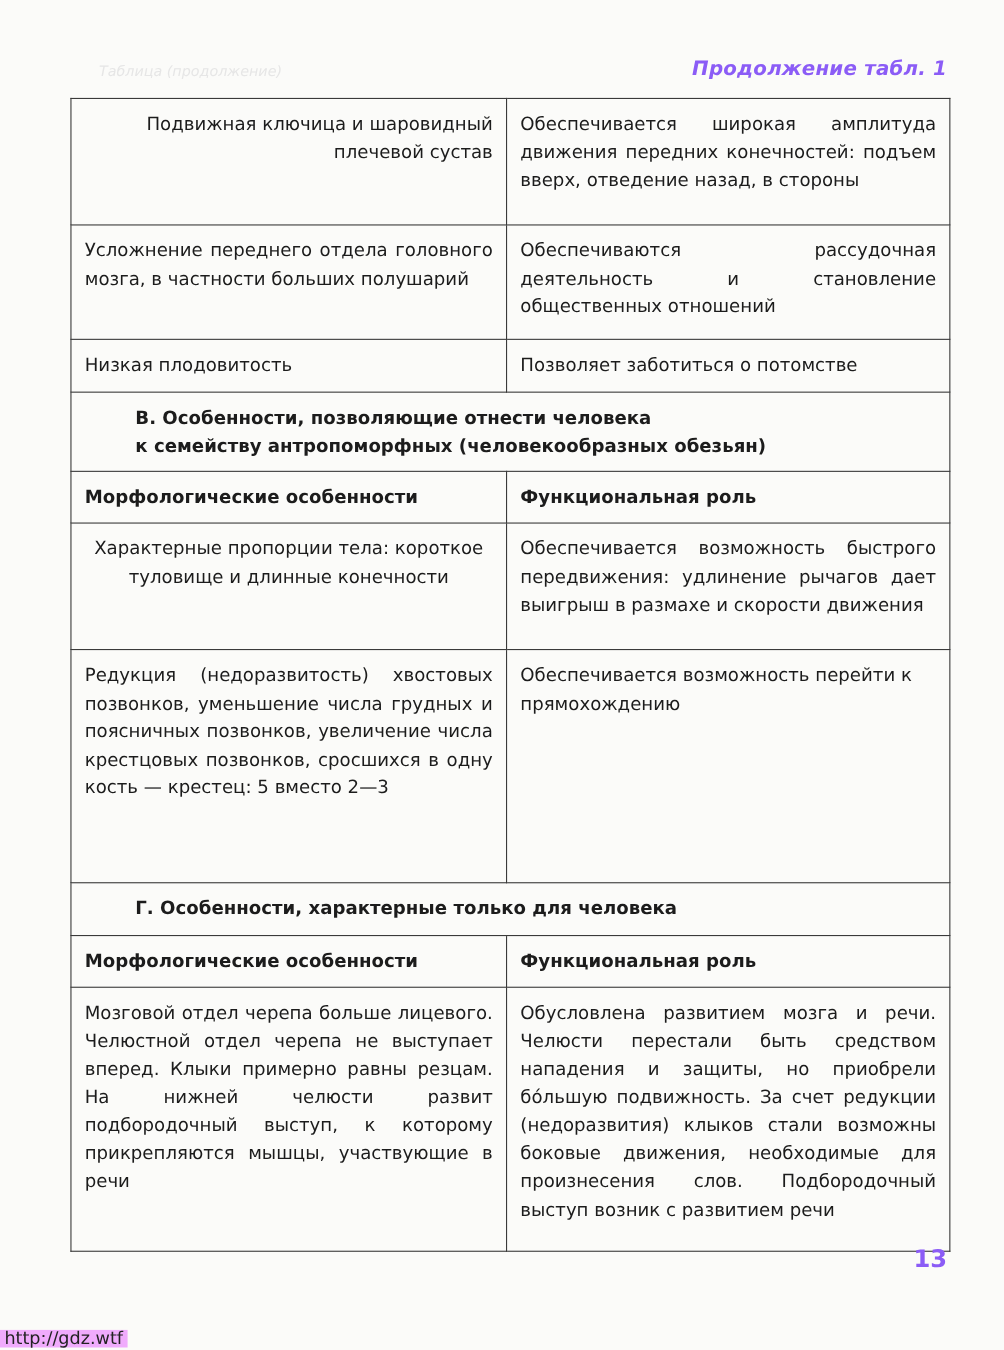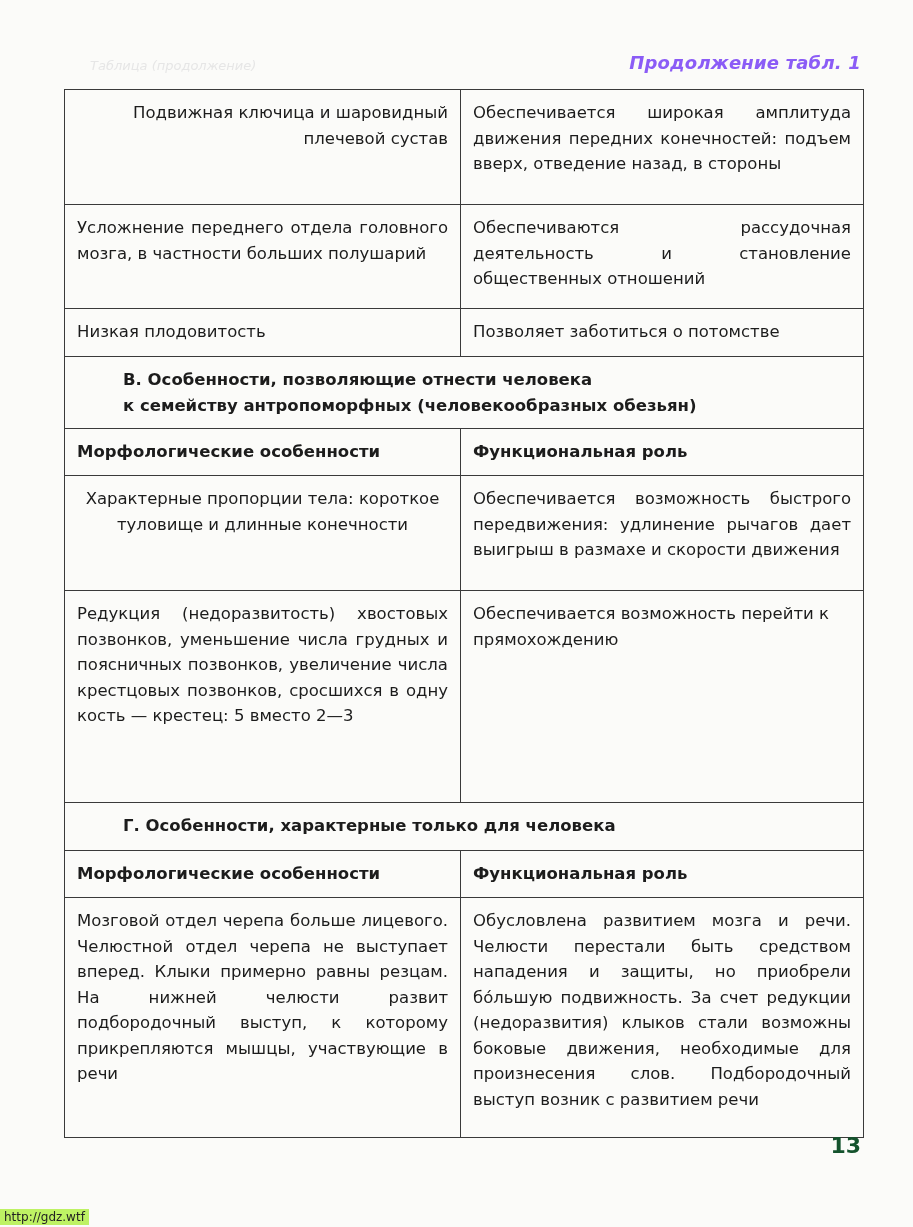--- a/index.html
+++ b/index.html
@@ -34,26 +34,26 @@
     td.section {
       font-weight: bold; font-size: 15.5px; line-height: 25px;
       padding: 10px 12px 10px 58px !important; text-align: left !important; margin-left: 28px;
     }
     td.colhead {
       font-weight: bold; font-size: 15.5px;
       padding: 10px 12px 8px 12px !important; text-align: center;
     }
     .page-number {
       position: absolute; right: 52px; top: 1133px;
-      font-size: 22px; font-weight: bold; color: #14532d;
+      font-size: 22px; font-weight: bold; color: #8b5cf6;
     }
     .watermark {
       position: absolute; left: 0; top: 1209px;
-      background: #bef264; color: #222;
-      font-size: 12px; padding: 1px 4px; line-height: 14px;
+      background: #f0abfc; color: #222;
+      font-size: 16px; padding: 1px 4px; line-height: 14px;
     }
   </style>
 </head>
 <body>
 
 <div class="ghost">Таблица (продолжение)</div>
 
 <div class="page-header">Продолжение табл. 1</div>
 
 <table class="main">

